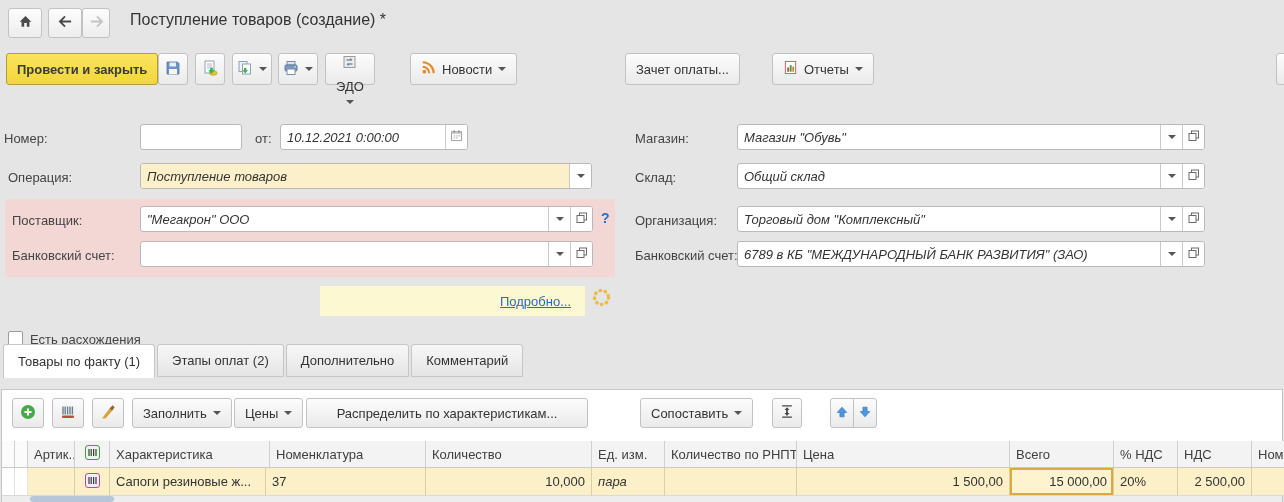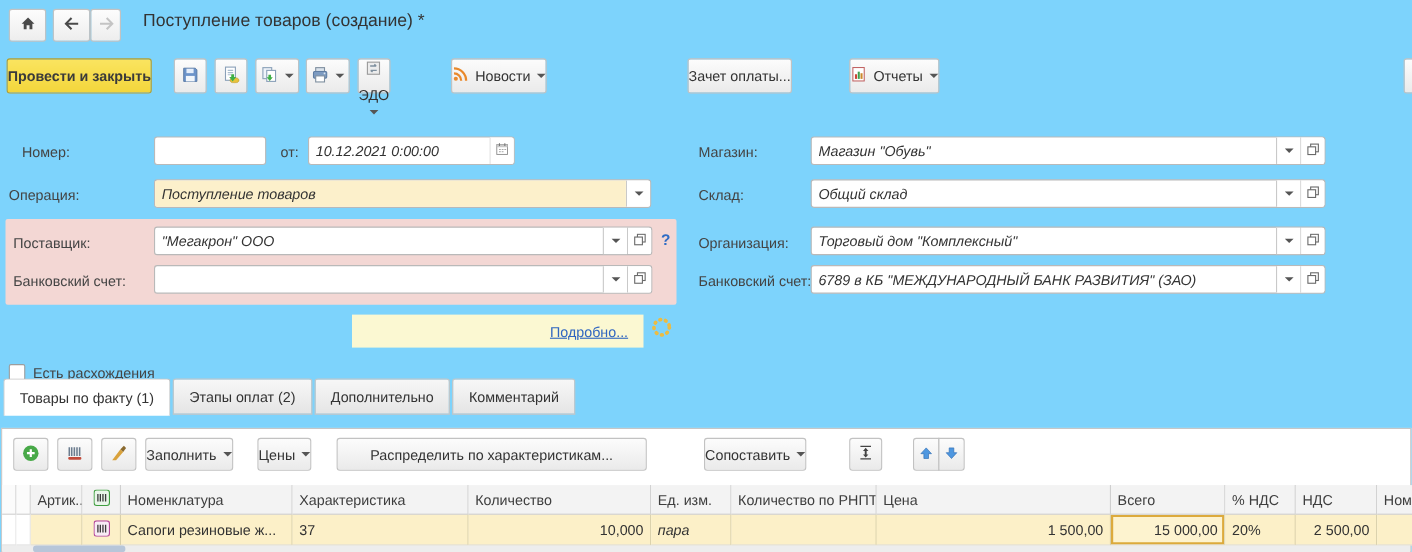--- a/index.html
+++ b/index.html
@@ -1,21 +1,21 @@
 <!DOCTYPE html>
 <html><head>
 <meta charset="utf-8">
 <style>
   * { box-sizing: border-box; margin: 0; padding: 0; }
   html,body { background:#fff; }
   body { font-family: "Liberation Sans", "DejaVu Sans", sans-serif; }
-  .stage { position:relative; width:1284px; height:502px; background:#7dd3fc; overflow:hidden; font-size:13px; color:#333; }
+  .stage { position:relative; width:1284px; height:502px; background:#e5e5e5; overflow:hidden; font-size:13px; color:#333; }
 
   
-  .btn { position:absolute; height:32px; display:flex; align-items:center; gap:6px; padding:0 0;
+  .btn { position:absolute; height:32px; display:flex; align-items:center; gap:6px; padding:0 10px;
          background:linear-gradient(#fcfcfc,#eaeaea); border:1px solid #c2c2c2; border-radius:3px;
          font-size:13px; color:#333; cursor:pointer; white-space:nowrap; }
   .btn.icononly { justify-content:center; padding:0; }
   .btn.primary { background:linear-gradient(#fae45f,#f3d63c); border-color:#b2a034; font-weight:bold; color:#3a3a3a; }
   .btn.small { height:30px; }
   .navbtn { position:absolute; width:34px; height:30px; display:flex; align-items:center; justify-content:center;
             background:linear-gradient(#fdfdfd,#ededed); border:1px solid #c2c2c2; border-radius:3px; cursor:pointer; }
   .caret { width:0; height:0; border-left:4px solid transparent; border-right:4px solid transparent; border-top:4px solid #555; }
 
   
@@ -175,21 +175,21 @@
           <rect x="7.2" y="5.5" width="2" height="7" fill="#3f9e4d"></rect>
           <rect x="9.9" y="7" width="2" height="5.5" fill="#cc8a2e"></rect>
         </svg>
     </span>
     <span>Отчеты</span>
     <span class="caret"></span>
   </button>
 
   <button class="btn icononly" style="left:1276px; top:53px; width:30px;"></button>
 
-  <div class="lbl" style="left:20px; top:131px;">Номер:</div>
+  <div class="lbl" style="left:4px; top:131px;">Номер:</div>
   <div class="fieldbox" style="left:140px; top:124px; width:102px;">
     <div class="ftext"></div>
   </div>
   <div class="lbl" style="left:255px; top:131px;">от:</div>
   <div class="fieldbox" style="left:280px; top:124px; width:188px;">
     <div class="ftext">10.12.2021  0:00:00</div>
     <div class="fbtn">
       <span>
         <svg width="13" height="13" viewBox="0 0 16 16">
             <rect x="2" y="3" width="12" height="11" fill="#fff" stroke="#8a8a8a"></rect>
@@ -396,22 +396,22 @@
     <div class="hcell plain" style="width:13px; padding:0;"></div>
     <div class="hcell" style="width:47px;">Артик...</div>
     <div class="hcell ctr" style="width:35px;">
       <span>
         <svg width="15" height="15" viewBox="0 0 15 15">
             <rect x="0.5" y="0.5" width="14" height="14" rx="2.5" fill="#eaf6ea" stroke="#3f9e3f"></rect>
             <path d="M4 4 v7 M6.2 4 v7 M8.6 4 v7 M11 4 v7" stroke="#3b3b3b" stroke-width="1.2"></path>
           </svg>
       </span>
     </div>
+    <div class="hcell" style="width:160px;">Характеристика</div>
     <div class="hcell" style="width:156px;">Номенклатура</div>
-    <div class="hcell" style="width:160px;">Характеристика</div>
     <div class="hcell" style="width:166px;">Количество</div>
     <div class="hcell" style="width:73px;">Ед. изм.</div>
     <div class="hcell" style="width:132px;">Количество по РНПТ</div>
     <div class="hcell" style="width:213px;text-align:right;">Цена</div>
     <div class="hcell" style="width:104px;">Всего</div>
     <div class="hcell" style="width:64px;">% НДС</div>
     <div class="hcell" style="width:74px;">НДС</div>
     <div class="hcell" style="width:44px;">Номер</div>
   </div>
 

